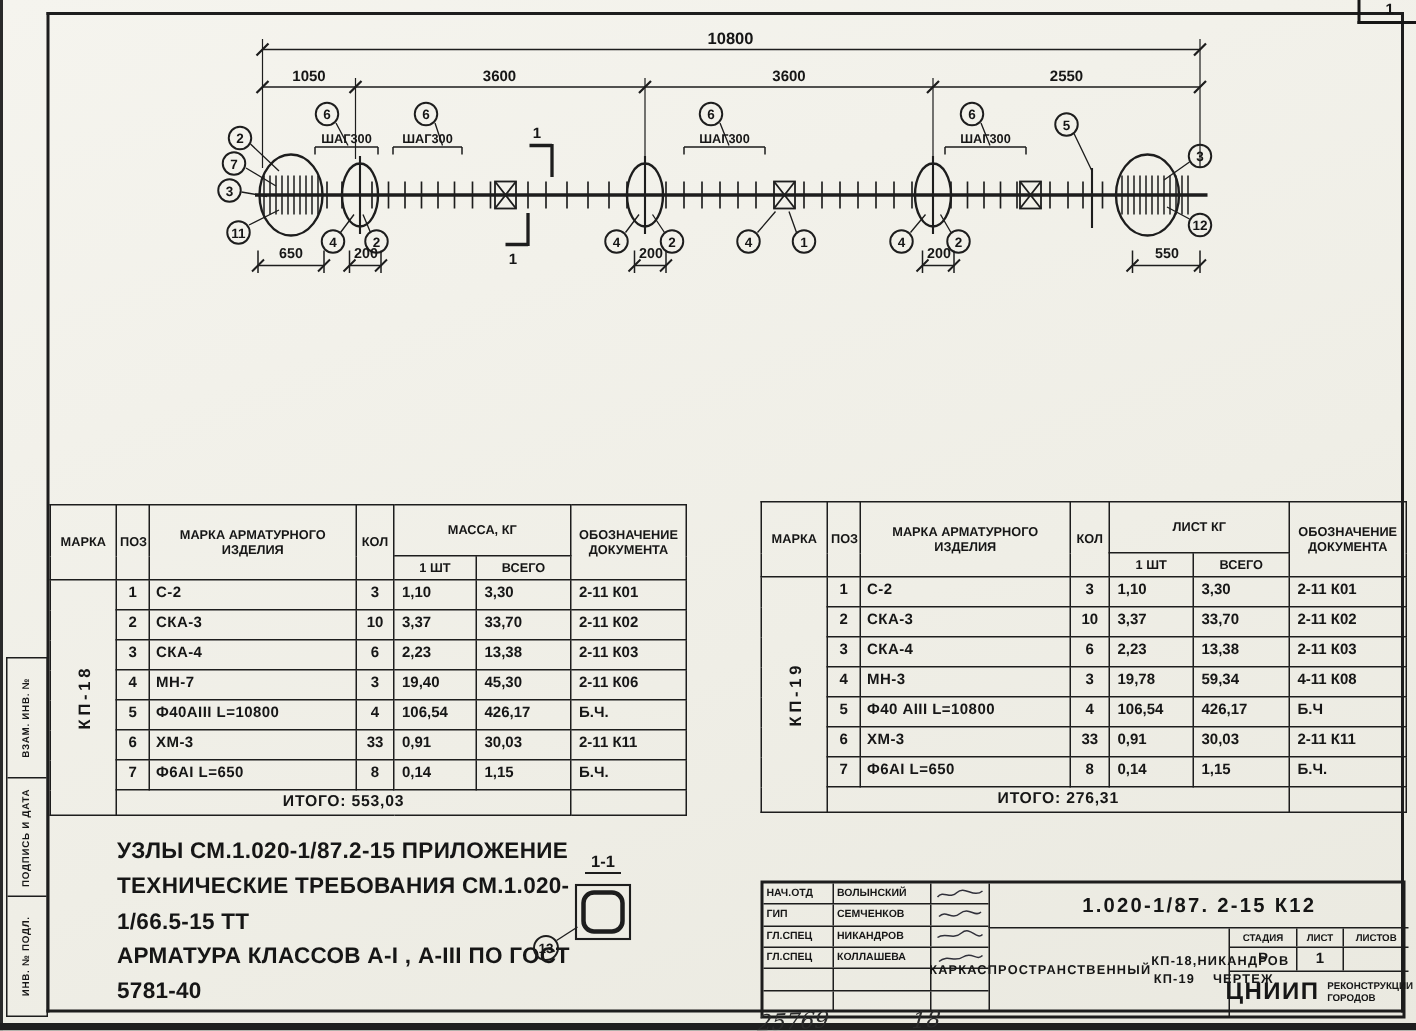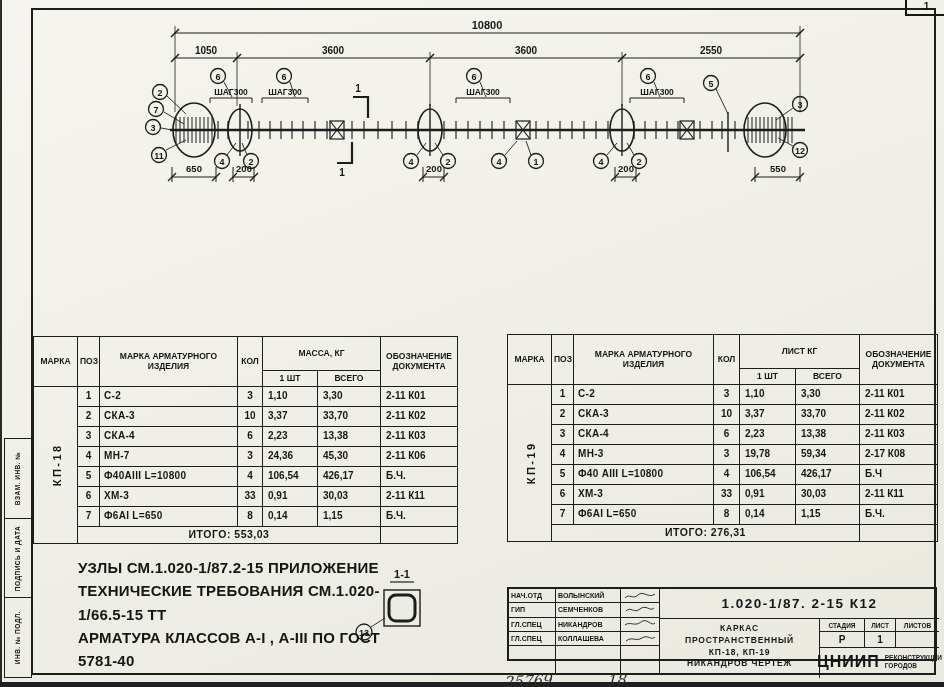--- a/index.html
+++ b/index.html
@@ -38,32 +38,32 @@
   .btable td.itogo{text-align:center;font-size:10.5px;letter-spacing:.5px}
   .markcell{text-align:center;vertical-align:middle;}
   .rot{display:inline-block;transform:rotate(-90deg);font-size:11px;letter-spacing:2.5px;white-space:nowrap;}
   .t-left{left:33px;top:336px;width:424px;}
   .t-right{left:507px;top:334px;width:430px;}
 
   
   .notes{position:absolute;left:78px;top:556px;width:310px;font-size:15px;font-weight:bold;line-height:1.55;letter-spacing:.2px;}
 
   
-  .titleblock{position:absolute;left:507px;top:587px;width:430px;height:74px;border:2px solid #1d1d1d;box-sizing:border-box;}
+  .titleblock{position:absolute;left:507px;top:587px;width:430px;height:92px;border:2px solid #1d1d1d;box-sizing:border-box;}
   .tb-roles{position:absolute;left:0;top:0;width:150px;height:85px;display:flex;flex-direction:column;}
   .tb-row{flex:1;display:flex;border-bottom:1px solid #1d1d1d;}
   .tb-row:last-child{border-bottom:none;}
   .tb-role{width:44px;border-right:1px solid #1d1d1d;font-size:7px;font-weight:bold;display:flex;align-items:center;padding-left:2px;}
   .tb-name{width:62px;border-right:1px solid #1d1d1d;font-size:7px;font-weight:bold;display:flex;align-items:center;padding-left:2px;}
   .tb-sig{flex:1;display:flex;align-items:center;justify-content:center;}
   .tb-doc{position:absolute;left:150px;top:0;width:280px;height:30px;border-left:1.5px solid #1d1d1d;
           border-bottom:1.5px solid #1d1d1d;box-sizing:border-box;display:flex;align-items:center;justify-content:center;
           font-size:13.5px;font-weight:bold;letter-spacing:1.5px;}
   .tb-title{position:absolute;left:150px;top:30px;width:160px;height:55px;border-left:1.5px solid #1d1d1d;
-            box-sizing:border-box;display:flex;flex-direction:column;align-items:center;justify-content:center;
+            box-sizing:border-box;display:flex;flex-direction:row;align-items:center;justify-content:center;
             font-size:8.5px;font-weight:bold;letter-spacing:.8px;line-height:1.4;text-align:center;}
   .tb-stage{position:absolute;left:310px;top:30px;width:120px;height:27px;border-left:1.5px solid #1d1d1d;box-sizing:border-box;}
   .tb-stage .srow{display:flex;height:12px;border-bottom:1px solid #1d1d1d;}
   .tb-stage .srow.vals{height:15px;border-bottom:1px solid #1d1d1d;}
   .tb-stage .scell{border-right:1px solid #1d1d1d;display:flex;align-items:center;justify-content:center;font-weight:bold;}
   .tb-stage .scell:last-child{border-right:none;}
   .sh{font-size:6.5px}.sv{font-size:10px}
   .sc1{width:44px}.sc2{width:30px}.sc3{flex:1}
   .tb-org{position:absolute;left:310px;top:57px;width:120px;height:32px;border-left:1.5px solid #1d1d1d;
           box-sizing:border-box;display:flex;align-items:center;justify-content:center;gap:5px;}
@@ -256,21 +256,21 @@
       <td class="item">СКА-4</td>
       <td class="c">6</td>
       <td class="l">2,23</td>
       <td class="l">13,38</td>
       <td class="l">2-11 К03</td>
     </tr>
     <tr class="r">
       <td class="c">4</td>
       <td class="item">МН-7</td>
       <td class="c">3</td>
-      <td class="l">24,36</td>
+      <td class="l">19,40</td>
       <td class="l">45,30</td>
       <td class="l">2-11 К06</td>
     </tr>
     <tr class="r">
       <td class="c">5</td>
       <td class="item">Ф40АIII  L=10800</td>
       <td class="c">4</td>
       <td class="l">106,54</td>
       <td class="l">426,17</td>
       <td class="l">Б.Ч.</td>
@@ -345,21 +345,21 @@
       <td class="l">2,23</td>
       <td class="l">13,38</td>
       <td class="l">2-11 К03</td>
     </tr>
     <tr class="r">
       <td class="c">4</td>
       <td class="item">МН-3</td>
       <td class="c">3</td>
       <td class="l">19,78</td>
       <td class="l">59,34</td>
-      <td class="l">2-17 К08</td>
+      <td class="l">4-11 К08</td>
     </tr>
     <tr class="r">
       <td class="c">5</td>
       <td class="item">Ф40 АIII  L=10800</td>
       <td class="c">4</td>
       <td class="l">106,54</td>
       <td class="l">426,17</td>
       <td class="l">Б.Ч</td>
     </tr>
     <tr class="r">

